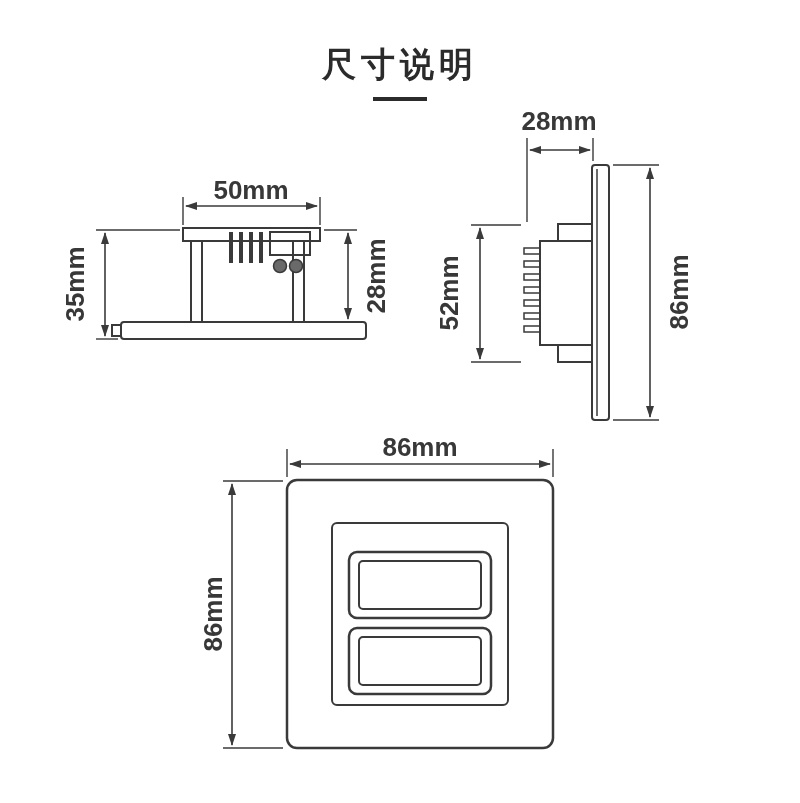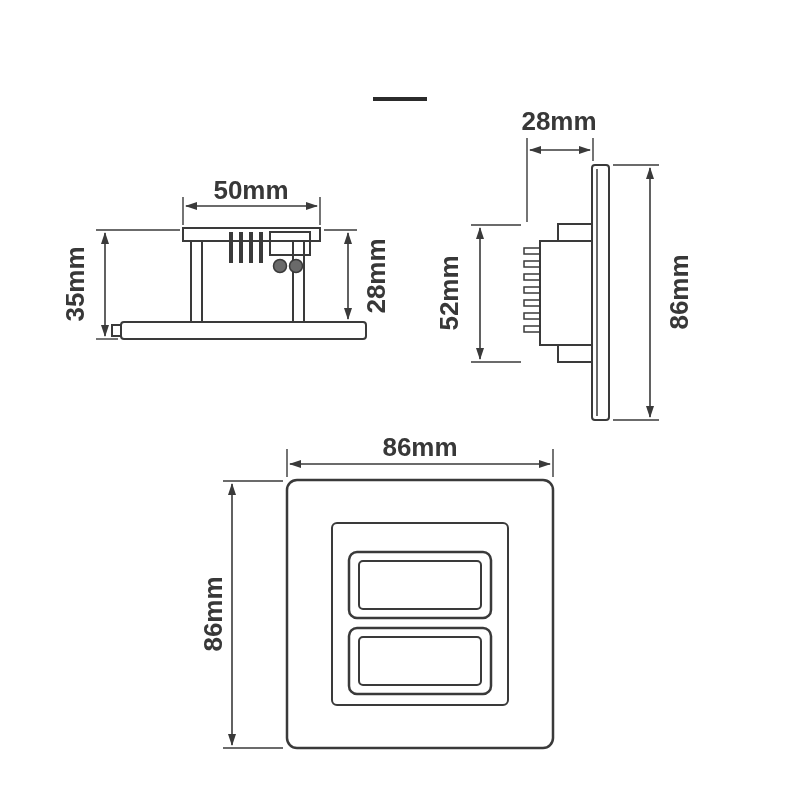--- a/index.html
+++ b/index.html
@@ -26,20 +26,21 @@
   .outline-thin { stroke: #3a3a3a; stroke-width: 1.5; fill: none; }
   .outline-thick { stroke: #3a3a3a; stroke-width: 2.5; fill: none; }
   .filled { fill: #3a3a3a; stroke: none; }
   .terminal { fill: #6a6a6a; stroke: #3a3a3a; stroke-width: 1.5; }
 </style>
 </head>
 <body>
 
 <div class="page">
 
+  <div class="title">尺寸说明</div>
   <div class="title-underline"></div>
 
   <svg class="drawing" width="800" height="803" viewBox="0 0 800 803">
     <defs>
       <marker id="arrow" viewBox="0 0 12 8" refX="11" refY="4" markerWidth="12" markerHeight="8" markerUnits="userSpaceOnUse" orient="auto-start-reverse">
         <path d="M0,0 L12,4 L0,8 Z" fill="#3a3a3a"></path>
       </marker>
     </defs>
 
     <g>

